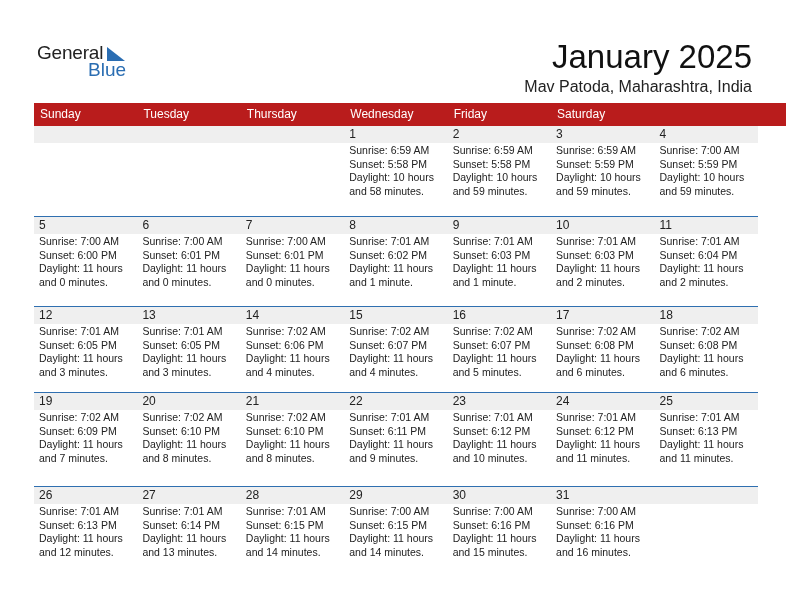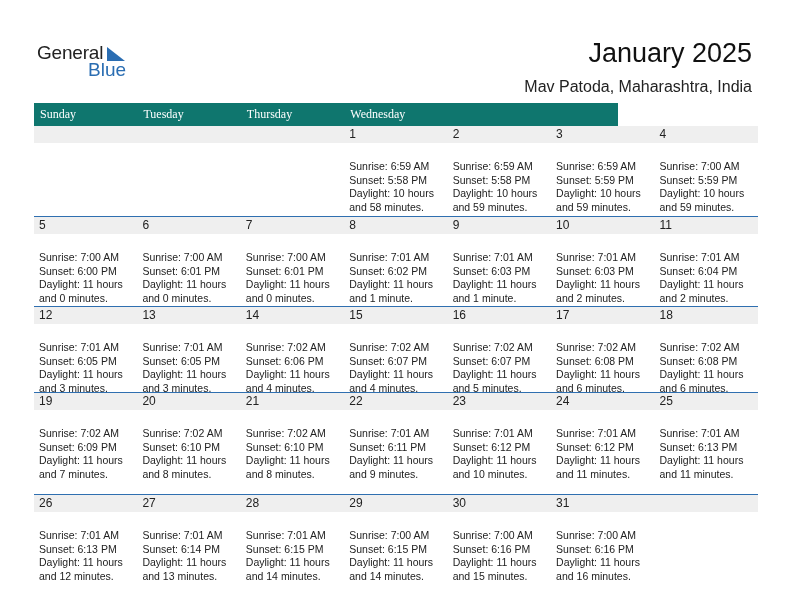--- a/index.html
+++ b/index.html
@@ -1,48 +1,50 @@
 <!DOCTYPE html>
 <html><head>
 <meta charset="utf-8">
 <style>
   html, body { margin: 0; padding: 0; background: #ffffff; }
   body { width: 792px; height: 612px; position: relative; font-family: "Liberation Sans", sans-serif; color: #222; overflow: hidden; }
   .logo { position: absolute; left: 37px; top: 42px; width: 100px; height: 40px; }
   .logo-general { position: absolute; left: 0; top: 0; font-size: 19px; color: #222; letter-spacing: -0.2px; }
   .logo-blue { position: absolute; left: 51px; top: 17px; font-size: 19px; color: #2a6db2; }
   .logo-tri { position: absolute; left: 70px; top: 5px; width: 0; height: 0; border-left: 18px solid #2a6db2; border-top: 14px solid transparent; }
-  .title { position: absolute; right: 40px; top: 38px; font-size: 27px; color: #111; }
+  .title { position: absolute; right: 40px; top: 38px; font-size: 33px; color: #111; }
   .subtitle { position: absolute; right: 40px; top: 78px; font-size: 16px; color: #222; }
-  .header-row { position: absolute; left: 34px; top: 103px; width: 584px; height: 23px; background: #0f766e; display: flex; font-family: Liberation Serif, serif; }
+  .header-row { position: absolute; left: 34px; top: 103px; width: 752px; height: 23px; background: #b91c1c; display: flex; }
   .header-cell { width: 103.43px; color: #ffffff; font-size: 12px; line-height: 23px; padding-left: 6px; box-sizing: border-box; }
   .week { position: absolute; left: 34px; width: 724px; height: 90px; display: flex; border-top: 1px solid #2f6fb0; }
   .week.first { border-top: none; }
   .cell { width: 103.43px; position: relative; }
   .num-bar { height: 17px; background: #efefef; font-size: 12px; line-height: 17px; padding-left: 5px; color: #222; }
-  .info { font-size: 10.5px; line-height: 13.5px; padding-left: 5px; padding-top: 17px; color: #222; }
+  .info { font-size: 10.5px; line-height: 13.5px; padding-left: 5px; padding-top: 1px; color: #222; }
   .info div { white-space: nowrap; }
 </style>
 </head>
 <body>
 
 <div class="logo">
   <span class="logo-general">General</span>
   <span class="logo-tri"></span>
   <span class="logo-blue">Blue</span>
 </div>
 
 <div class="title">January 2025</div>
 <div class="subtitle">Mav Patoda, Maharashtra, India</div>
 
 <div class="header-row">
   <div class="header-cell">Sunday</div>
   <div class="header-cell">Tuesday</div>
   <div class="header-cell">Thursday</div>
   <div class="header-cell">Wednesday</div>
+  <div class="header-cell">Friday</div>
+  <div class="header-cell">Saturday</div>
 </div>
 
 <div id="calendar">
     <div class="week first" style="top: 126px;">
       <div class="cell">
         <div class="num-bar"></div>
       </div>
       <div class="cell">
         <div class="num-bar"></div>
       </div>
@@ -274,21 +276,21 @@
       <div class="cell">
         <div class="num-bar">25</div>
         <div class="info">
           <div>Sunrise: 7:01 AM</div>
           <div>Sunset: 6:13 PM</div>
           <div>Daylight: 11 hours</div>
           <div>and 11 minutes.</div>
         </div>
       </div>
     </div>
-    <div class="week" style="top: 486px; margin-top: 8px;">
+    <div class="week" style="top: 486px;">
       <div class="cell">
         <div class="num-bar">26</div>
         <div class="info">
           <div>Sunrise: 7:01 AM</div>
           <div>Sunset: 6:13 PM</div>
           <div>Daylight: 11 hours</div>
           <div>and 12 minutes.</div>
         </div>
       </div>
       <div class="cell">

